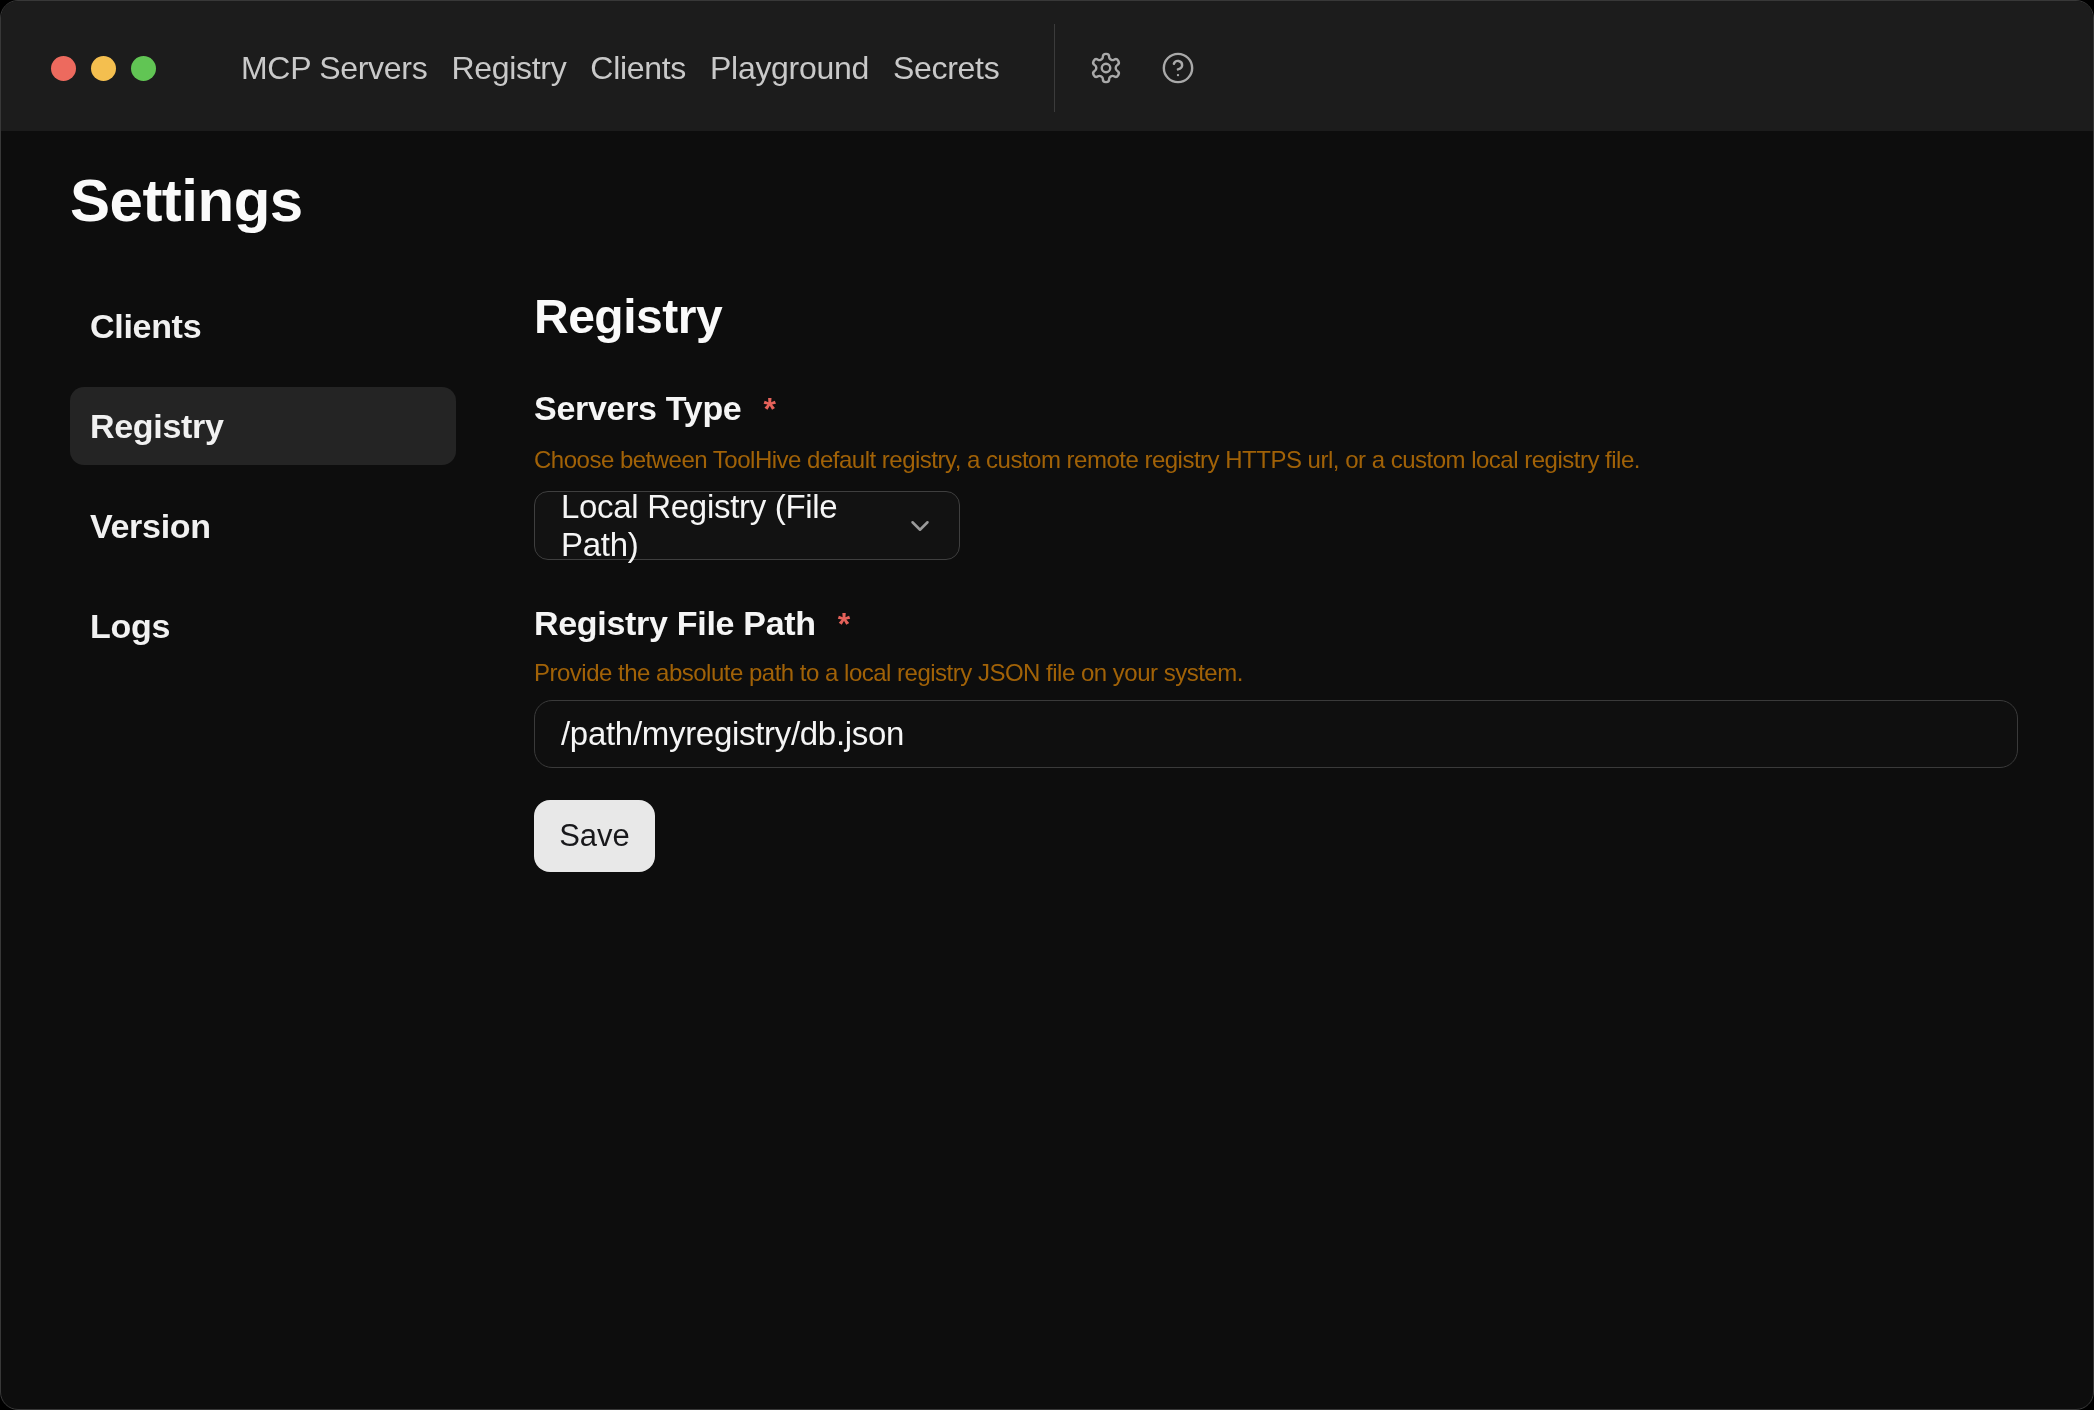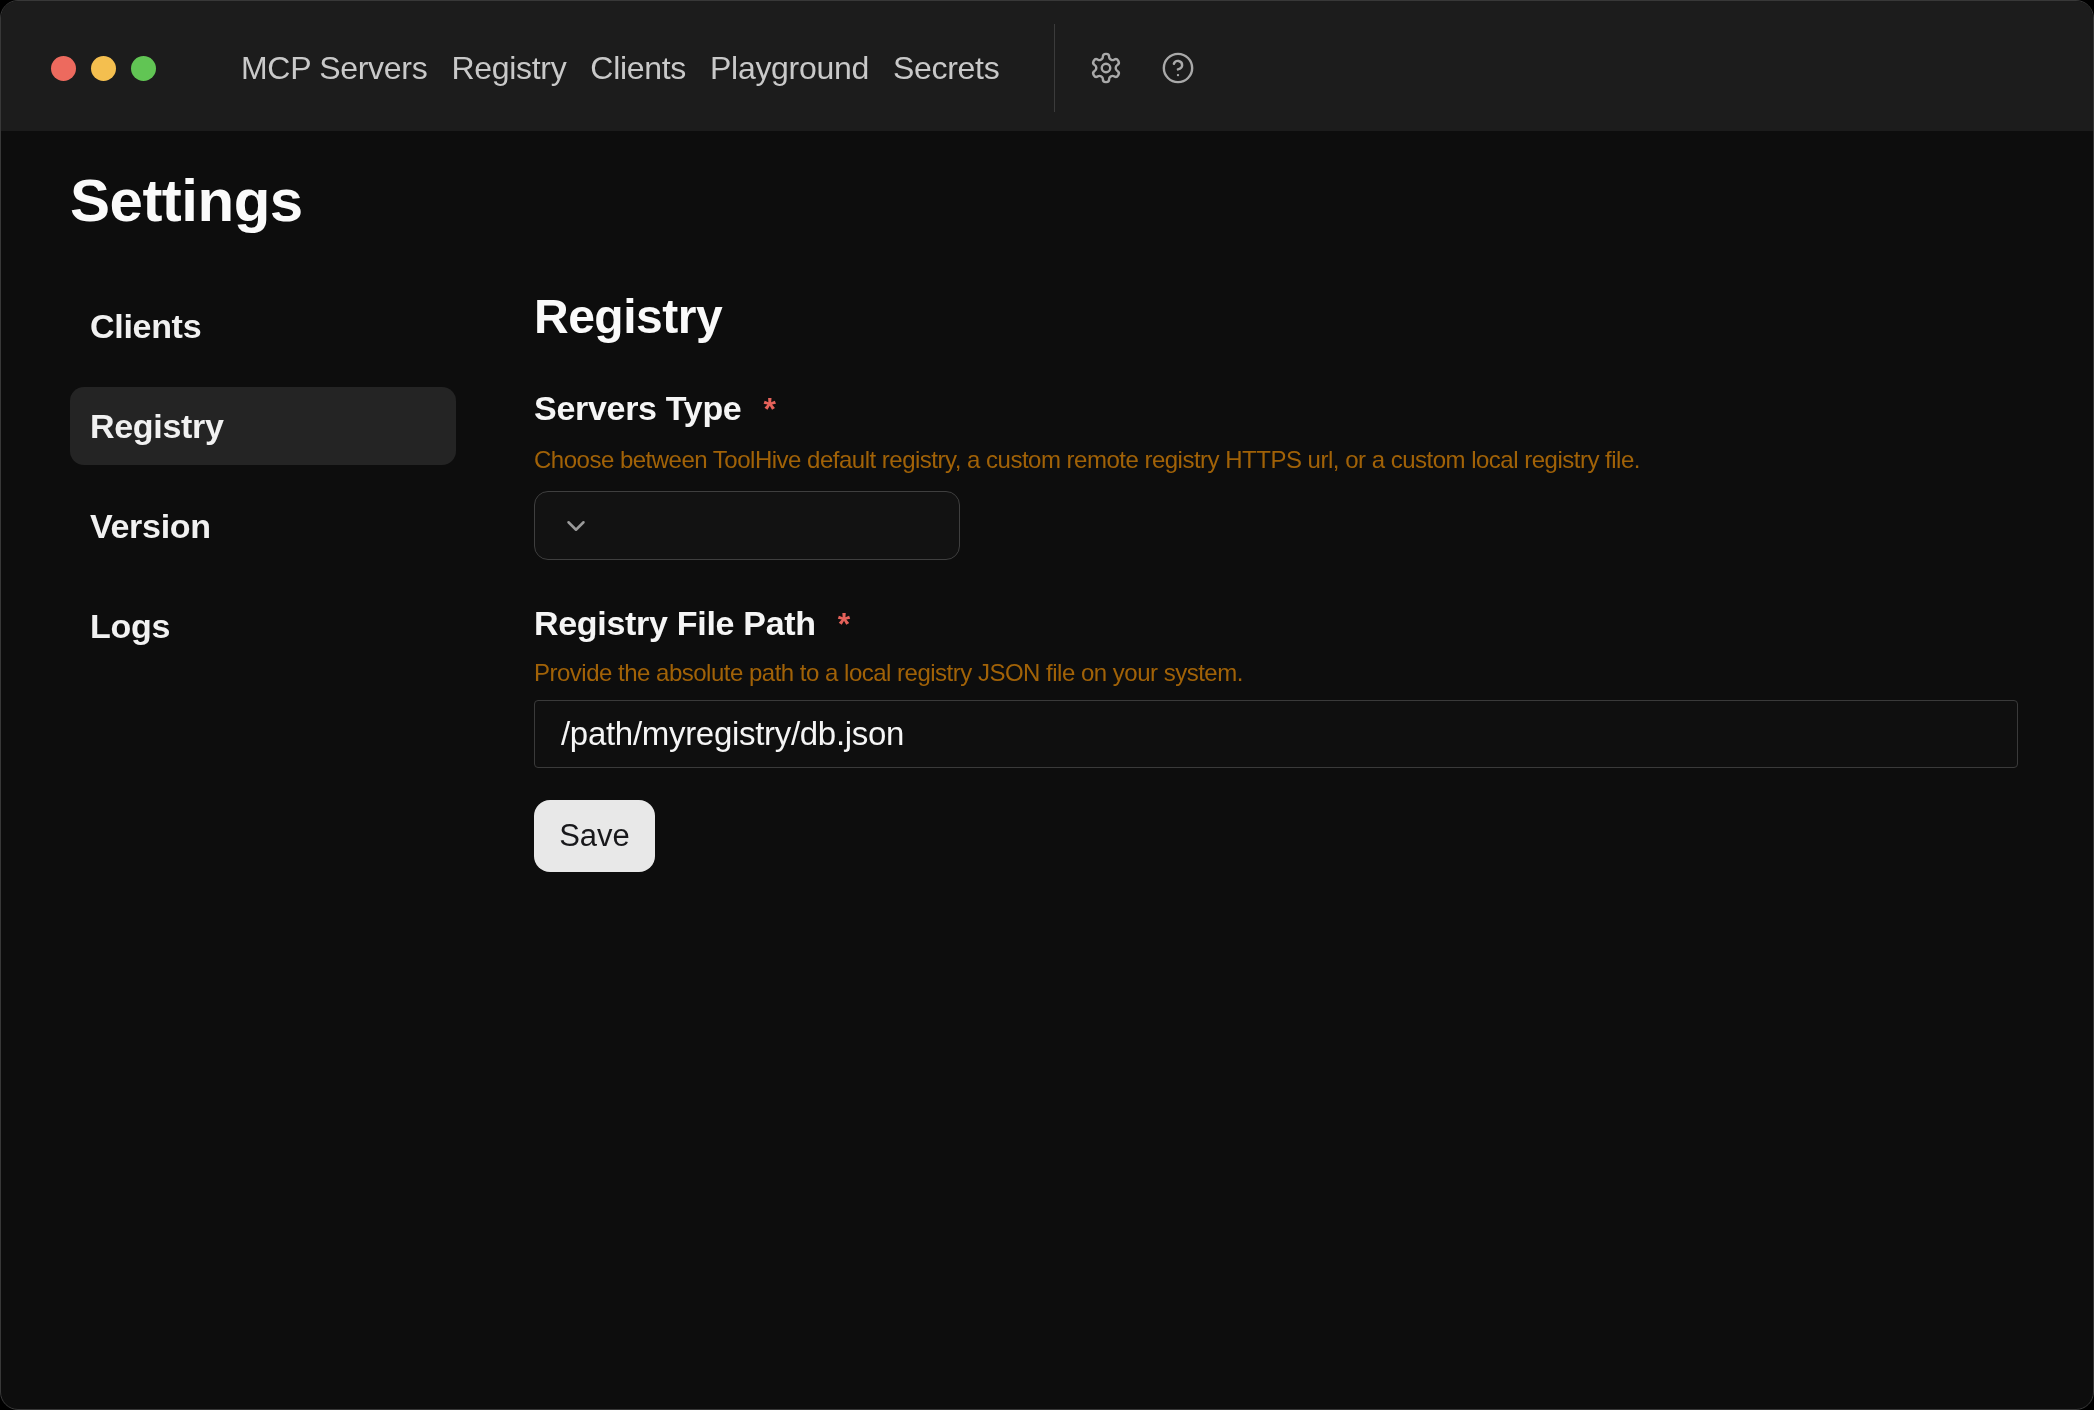--- a/index.html
+++ b/index.html
@@ -59,21 +59,21 @@
     border:1px solid #3f3f3f; border-radius:14px; background:#121212;
     display:flex; align-items:center; justify-content:space-between;
     padding:0 24px 0 26px; cursor:pointer;
   }
   .select-value { font-size:33px; color:#f5f5f5; letter-spacing:-0.3px; }
   .select svg { width:30px; height:30px; color:#9a9a9a; flex-shrink:0; }
 
   .text-input {
     display:block; margin-top:12px;
     width:1484px; height:68px;
-    background:#0f0f0f; border:1px solid #3a3a3a; border-radius:4px;
+    background:#0f0f0f; border:1px solid #3a3a3a; border-radius:18px;
     color:#f5f5f5; font-size:33px; letter-spacing:-0.3px;
     padding:0 26px; font-family:inherit; outline:none;
   }
 
   .save-btn {
     margin-top:32px; width:121px; height:72px;
     background:#e8e8e8; color:#18181b;
     font-size:31px; font-weight:500; font-family:inherit;
     border:none; border-radius:16px; cursor:pointer;
   }
@@ -138,20 +138,21 @@
       <section class="panel">
         <h2 class="section-heading">Registry</h2>
 
         <div class="field field1">
           <div class="label-row">
             <span class="field-label">Servers Type</span>
             <span class="req">*</span>
           </div>
           <p class="desc">Choose between ToolHive default registry, a custom remote registry HTTPS url, or a custom local registry file.</p>
           <div class="select">
+            <span class="select-value">Local Registry (File Path)</span>
             <svg viewBox="0 0 24 24" fill="none" stroke="currentColor" stroke-width="2" stroke-linecap="round" stroke-linejoin="round">
               <path d="m6 9 6 6 6-6"></path>
             </svg>
           </div>
         </div>
 
         <div class="field field2">
           <div class="label-row">
             <span class="field-label">Registry File Path</span>
             <span class="req">*</span>

